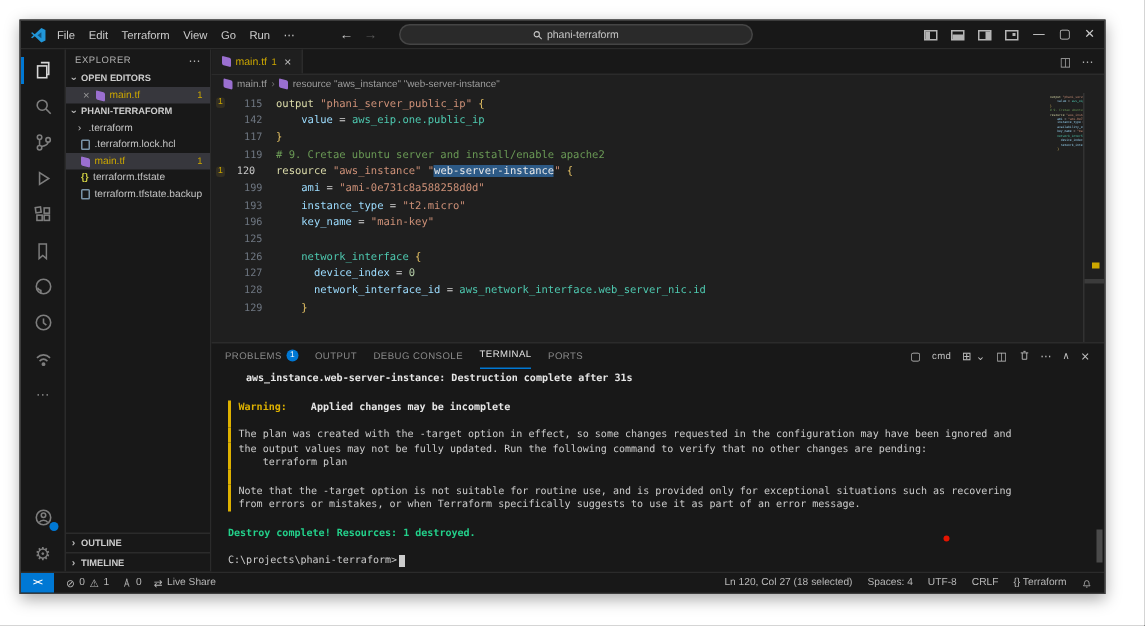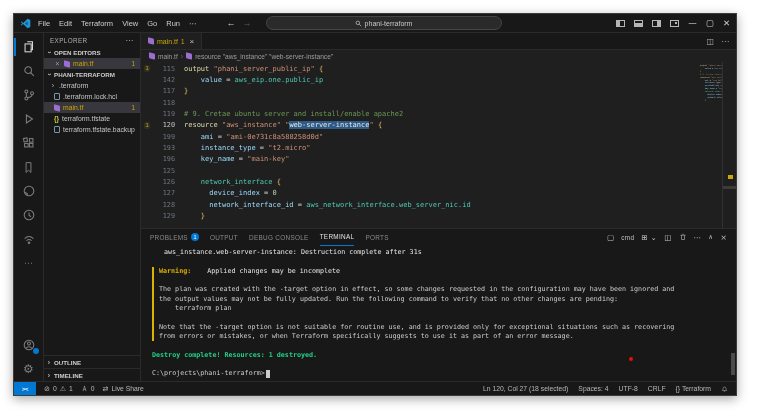--- a/index.html
+++ b/index.html
@@ -67,21 +67,21 @@
   .breadcrumb{height:12px;flex:0 0 12px;display:flex;align-items:center;gap:3px;padding-left:8px;
               font-size:6.6px;color:#9d9d9d;background:#1f1f1f;white-space:nowrap;}
   .bc-sep{color:#6e6e6e;font-size:7px;}
   
   .codearea{flex:1;display:flex;min-height:0;position:relative;overflow:hidden;}
   .codelines{flex:1;padding-top:1px;overflow:hidden;font-family:"DejaVu Sans Mono",monospace;font-size:7px;}
   .code-line{height:11.35px;display:flex;align-items:center;white-space:pre;}
   .gutter-marker{width:12px;flex:0 0 12px;display:flex;justify-content:center;}
   .marker-chip{background:#332f22;color:#cca700;font-size:5.8px;line-height:7px;height:7px;padding:0 1.5px;border-radius:2px;font-family:"Liberation Sans",sans-serif;}
   .line-num{width:22px;flex:0 0 22px;text-align:right;color:#6e7681;font-size:6.8px;}
-  .line-num.cur{color:#c6c6c6;}
+  .line-num.cur{color:#c6c6c6;text-align:center;}
   .code-text{padding-left:9px;}
   .tk-kw{color:#dcdcaa;} .tk-s{color:#ce9178;} .tk-p{color:#9cdcfe;} .tk-t{color:#4ec9b0;}
   .tk-c{color:#6a9955;} .tk-n{color:#b5cea8;} .tk-b{color:#e8c465;} .tk-d{color:#d4d4d4;}
   .tk-sel{color:#e8e8e8;background:#2d5a86;}
   .minimap{width:22px;flex:0 0 22px;overflow:hidden;font-family:"DejaVu Sans Mono",monospace;
            font-size:2px;line-height:2.9px;white-space:pre;padding-top:2px;opacity:.9;}
   .ruler{width:13px;flex:0 0 13px;border-left:1px solid #323232;position:relative;}
   .ruler-mod{position:absolute;right:3px;top:113px;width:5px;height:4px;background:#cca700;}
   .ruler-thumb{position:absolute;left:0;right:0;top:124px;height:3px;background:#55555588;}
   
@@ -92,21 +92,21 @@
   .ptab.active{color:#e2e2e2;border-bottom:1px solid #0078d4;}
   .pbadge{background:#0078d4;color:#fff;width:8px;height:8px;border-radius:50%;display:flex;align-items:center;
           justify-content:center;font-size:5.5px;letter-spacing:0;}
   .panel-actions{margin-left:auto;display:flex;align-items:center;gap:7px;color:#c0c0c0;font-size:7.5px;
                  font-family:"DejaVu Sans",sans-serif;}
   .pa-label{font-size:6.4px;font-family:"Liberation Sans",sans-serif;}
   .terminal{flex:1;padding:3px 8px 0 11px;font-family:"DejaVu Sans Mono",monospace;font-size:6.7px;
             line-height:9.35px;color:#cccccc;white-space:pre;overflow:hidden;}
   .t-line{height:9.35px;}
   .t-border{border-left:2px solid #ddb100;padding-left:5px;}
-  .t-bold{font-weight:normal;color:#e6e6e6;padding-left:12px;}
+  .t-bold{font-weight:bold;color:#e6e6e6;padding-left:12px;}
   .t-warn{font-weight:bold;color:#ddb100;}
   .t-green{font-weight:bold;color:#23d18b;}
   .t-cursor{display:inline-block;width:4px;height:8px;background:#cccccc;vertical-align:middle;margin-left:1px;}
   .red-dot{position:absolute;left:488px;top:128px;width:4px;height:4px;border-radius:50%;background:#e51400;}
   .term-scroll{position:absolute;right:1px;bottom:6px;width:4px;height:22px;background:#4a4a4a;}
   
   .statusbar{height:13px;flex:0 0 13px;display:flex;align-items:center;background:#181818;
              border-top:1px solid #2b2b2b;font-size:6.8px;color:#b8b8b8;}
   .sb-remote{width:22px;height:100%;background:#0078d4;color:#fff;display:flex;align-items:center;
              justify-content:center;font-size:6px;font-weight:bold;letter-spacing:-.5px;}
@@ -298,21 +298,20 @@
         <span>main.tf</span>
         <span class="bc-sep">›</span>
         <span class="tf-icon"></span>
         <span>resource "aws_instance" "web-server-instance"</span>
       </div>
       <div class="codearea">
         <div class="codelines">
               <div class="code-line"><span class="gutter-marker"><span class="marker-chip">1</span></span><span class="line-num">115</span><span class="code-text"><span class="tk-kw">output</span><span class="tk-d"> </span><span class="tk-s">"phani_server_public_ip"</span><span class="tk-d"> </span><span class="tk-b">{</span></span></div>
               <div class="code-line"><span class="gutter-marker"></span><span class="line-num">142</span><span class="code-text"><span class="tk-p">    value</span><span class="tk-d"> = </span><span class="tk-t">aws_eip.one.public_ip</span></span></div>
               <div class="code-line"><span class="gutter-marker"></span><span class="line-num">117</span><span class="code-text"><span class="tk-b">}</span></span></div>
-              <div class="code-line"><span class="gutter-marker"></span><span class="line-num">118</span><span class="code-text"></span></div>
               <div class="code-line"><span class="gutter-marker"></span><span class="line-num">119</span><span class="code-text"><span class="tk-c"># 9. Cretae ubuntu server and install/enable apache2</span></span></div>
               <div class="code-line"><span class="gutter-marker"><span class="marker-chip">1</span></span><span class="line-num cur">120</span><span class="code-text"><span class="tk-kw">resource</span><span class="tk-d"> </span><span class="tk-s">"aws_instance"</span><span class="tk-d"> </span><span class="tk-s">"</span><span class="tk-sel">web-server-instance</span><span class="tk-s">"</span><span class="tk-d"> </span><span class="tk-b">{</span></span></div>
               <div class="code-line"><span class="gutter-marker"></span><span class="line-num">199</span><span class="code-text"><span class="tk-p">    ami</span><span class="tk-d"> = </span><span class="tk-s">"ami-0e731c8a588258d0d"</span></span></div>
               <div class="code-line"><span class="gutter-marker"></span><span class="line-num">193</span><span class="code-text"><span class="tk-p">    instance_type</span><span class="tk-d"> = </span><span class="tk-s">"t2.micro"</span></span></div>
               <div class="code-line"><span class="gutter-marker"></span><span class="line-num">196</span><span class="code-text"><span class="tk-p">    key_name</span><span class="tk-d"> = </span><span class="tk-s">"main-key"</span></span></div>
               <div class="code-line"><span class="gutter-marker"></span><span class="line-num">125</span><span class="code-text"></span></div>
               <div class="code-line"><span class="gutter-marker"></span><span class="line-num">126</span><span class="code-text"><span class="tk-t">    network_interface</span><span class="tk-d"> </span><span class="tk-b">{</span></span></div>
               <div class="code-line"><span class="gutter-marker"></span><span class="line-num">127</span><span class="code-text"><span class="tk-p">      device_index</span><span class="tk-d"> = </span><span class="tk-n">0</span></span></div>
               <div class="code-line"><span class="gutter-marker"></span><span class="line-num">128</span><span class="code-text"><span class="tk-p">      network_interface_id</span><span class="tk-d"> = </span><span class="tk-t">aws_network_interface.web_server_nic.id</span></span></div>
               <div class="code-line"><span class="gutter-marker"></span><span class="line-num">129</span><span class="code-text"><span class="tk-b">    }</span></span></div>

